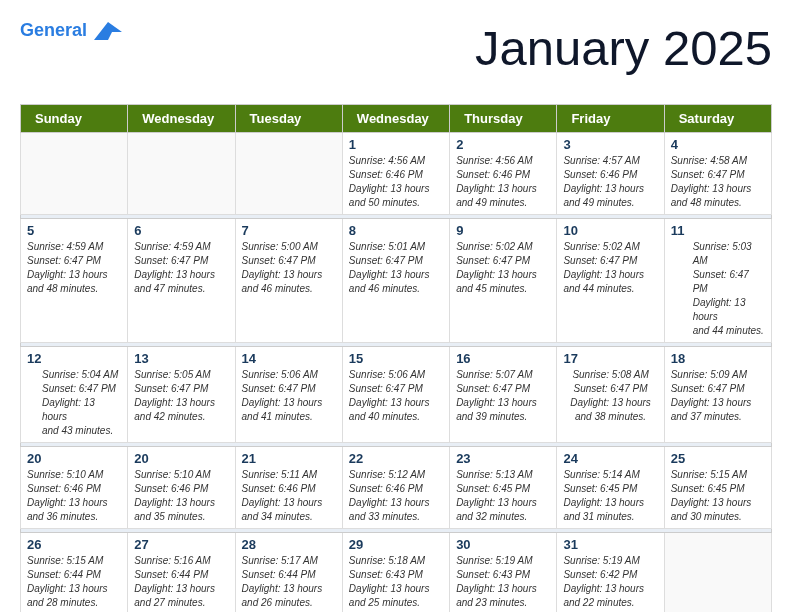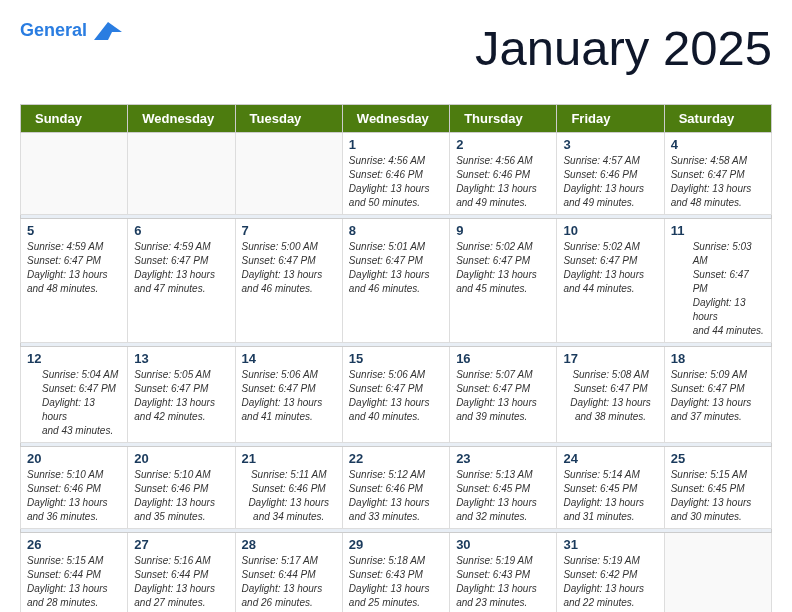--- a/index.html
+++ b/index.html
@@ -276,21 +276,21 @@
         </td>
         <td>
           <span class="day-num">20</span>
           <div class="day-info" style="white-space: pre-line;">Sunrise: 5:10 AM
 Sunset: 6:46 PM
 Daylight: 13 hours
 and 35 minutes.</div>
         </td>
         <td>
           <span class="day-num">21</span>
-          <div class="day-info" style="white-space: pre-line; text-align: center;">Sunrise: 5:11 AM
+          <div class="day-info" style="white-space: pre-line;">Sunrise: 5:11 AM
 Sunset: 6:46 PM
 Daylight: 13 hours
 and 34 minutes.</div>
         </td>
         <td>
           <span class="day-num">22</span>
           <div class="day-info" style="white-space: pre-line;">Sunrise: 5:12 AM
 Sunset: 6:46 PM
 Daylight: 13 hours
 and 33 minutes.</div>

